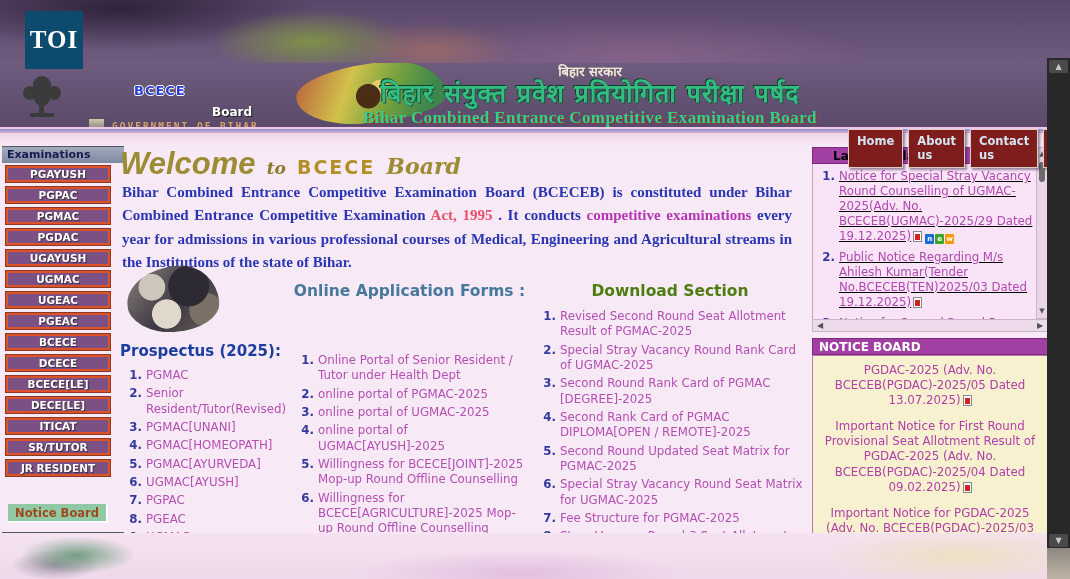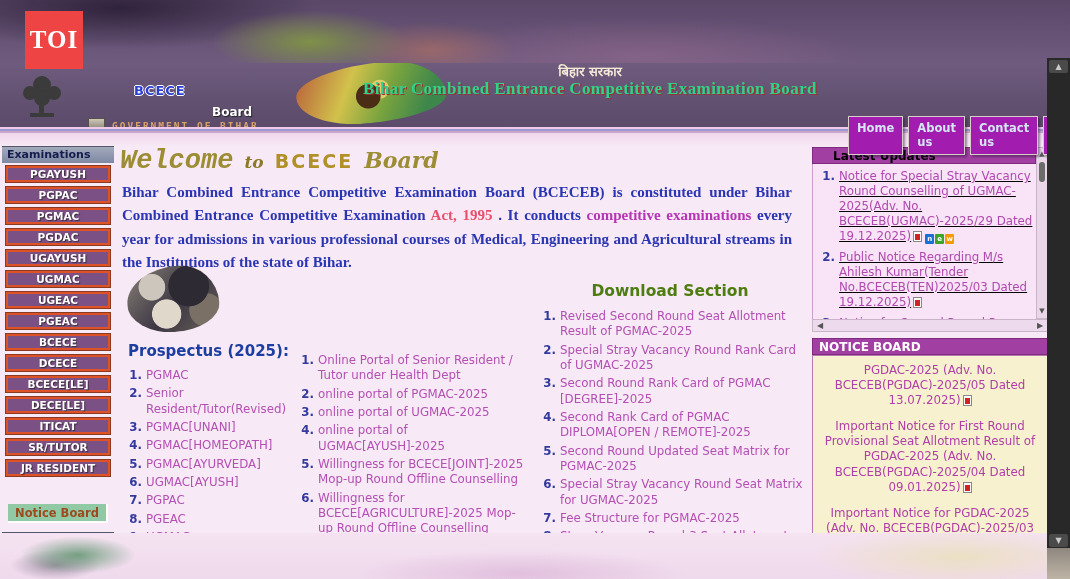--- a/index.html
+++ b/index.html
@@ -13,21 +13,21 @@
     position:absolute; left:0; top:0; width:1070px; height:63px; z-index:40;
     background:
       radial-gradient(ellipse 140px 45px at 310px 42px, rgba(128,148,70,.95), rgba(128,148,70,0) 70%),
       radial-gradient(ellipse 120px 40px at 430px 50px, rgba(196,120,90,.5), rgba(196,120,90,0) 70%),
       radial-gradient(ellipse 260px 55px at 120px 8px, rgba(40,28,52,.85), rgba(40,28,52,0) 75%),
       radial-gradient(ellipse 300px 50px at 640px 55px, rgba(160,110,150,.45), rgba(160,110,150,0) 75%),
       linear-gradient(#5a4768, #6f5b7e);
   }
   .toi-box {
     position:absolute; left:25px; top:11px; width:58px; height:58px; z-index:60;
-    background:#ef4444; display:flex; align-items:center; justify-content:center;
+    background:#0c4a6e; display:flex; align-items:center; justify-content:center;
   }
   .toi-box span { color:#fff; font-family:"Liberation Serif", serif; font-weight:bold; font-size:25px; letter-spacing:1px; }
   
   .header {
     position:absolute; left:0; top:63px; width:1070px; height:64px;
     background:linear-gradient(#6e5b7d, #5b4a6a);
   }
   .header-sep {
     position:absolute; left:0; top:127px; width:1070px; height:6px;
     background:linear-gradient(#f0c8e8 0 30%, #9a9ad2 30% 70%, #caa6cc 70%);
@@ -66,22 +66,22 @@
     font-size:25px; font-weight:bold; color:#33bd80; line-height:29px; letter-spacing:1px;
     text-shadow:1px 1px 0 #1a5a40, -1px -1px 0 #0e3f2c;
   }
   .eng-title {
     font-family:"Liberation Serif", serif; font-weight:bold; font-size:17px; color:#2ed389;
     line-height:19px; text-shadow:1.2px 1.2px 0 #993333; letter-spacing:.4px;
   }
   
   .nav-tabs { position:absolute; left:848px; top:116px; display:flex; gap:5px; z-index:30; }
   .nav-tab {
-    background:#a21caf; border:1px solid #d8cfc9; color:#d4e6f4; font-weight:bold;
-    font-size:11.5px; padding:4px 8px 5px; cursor:pointer; box-shadow:2px 2px 2px rgba(40,25,55,.45);
+    background:#7f1d1d; border:1px solid #d8cfc9; color:#d4e6f4; font-weight:bold;
+    font-size:11.5px; padding:4px 8px 5px; cursor:pointer; box-shadow:2px 2px 2px rgba(40,25,55,.45);margin-top:13px;
   }
   
   .scroll-strip { position:absolute; left:1047px; top:58px; width:23px; height:521px; background:#282828; z-index:45; }
   .strip-btn { position:absolute; left:2px; width:19px; height:13px; background:#4a4a4a;
     color:#c9c9c9; font-size:8px; line-height:13px; text-align:center; border-radius:2px; }
   .strip-up { top:2px; }
   .strip-down { top:476px; }
   
   .blur-a {
     position:absolute; left:0; top:533px; width:1047px; height:46px; z-index:40;
@@ -89,42 +89,42 @@
       radial-gradient(ellipse 80px 26px at 78px 22px, rgba(96,150,112,.85), rgba(96,150,112,0) 72%),
       radial-gradient(ellipse 60px 20px at 55px 32px, rgba(80,75,95,.5), rgba(80,75,95,0) 75%),
       radial-gradient(ellipse 190px 38px at 960px 24px, #ece0c4, rgba(236,224,196,0) 78%),
       radial-gradient(ellipse 220px 30px at 520px 40px, rgba(214,170,210,.55), rgba(214,170,210,0) 75%),
       linear-gradient(#f5e3f1, #efd9ec);
   }
   .blur-b { position:absolute; left:1047px; top:548px; width:23px; height:31px; z-index:46;
     background:linear-gradient(#9a9288, #cfc4b4); opacity:.9; }
   
   .sb-head {
-    position:absolute; left:2px; width:112px; height:17px; padding:1px 0 0 5px;
+    position:absolute; left:2px; width:122px; height:17px; padding:1px 0 0 5px;
     background:linear-gradient(#a2aabc, #7e88a2); font-size:11px; font-weight:bold;
     border-top:1px solid #55556a;
   }
   .sb-head-exam { top:146px; color:#141d4d; }
   .sb-head-quick { top:504px; color:#ffffff;margin-top:28px; }
   .exam-col { position:absolute; left:6px; top:166px; width:128px; }
   .exam-btn {
     width:104px; height:16px; margin-bottom:5px; background:#7b5185;
     border:2px solid #dd5227; box-shadow:0 0 0 1px #8a3a22;
     color:#fff; font-weight:bold; font-size:10.5px; text-align:center; line-height:12px;
     cursor:pointer; text-shadow:1px 1px 1px #3a2a3a;
   }
   .notice-btn {
     position:absolute; left:8px; top:504px; width:100px; height:19px;
     background:#90c9a4; color:#9c4a1e; font-weight:bold; font-size:11.5px;
     text-align:center; line-height:18px; border-right:2px solid #fff; border-bottom:2px solid #fff;
     cursor:pointer;
   }
   
   .welcome { position:absolute; left:120px; top:146px; white-space:nowrap; }
-  .w-script { font-family:Liberation Mono, monospace; font-style:italic; font-weight:bold; font-size:27px; color:#9c8c33; }
+  .w-script { font-family:Liberation Sans, sans-serif; font-style:italic; font-weight:bold; font-size:31px; color:#9c8c33; }
   .w-to { font-family:"DejaVu Serif", serif; font-style:italic; font-weight:bold; font-size:17px; color:#8a7a28; margin:0 6px; }
   .w-brand { font-size:19px; font-weight:bold; color:#b29028; letter-spacing:2px; margin-right:6px; }
   .w-script2 { font-family:"DejaVu Serif", serif; font-style:italic; font-weight:bold; font-size:22px; color:#9c8c33; }
   .intro {
     position:absolute; left:122px; top:181px; width:670px;
     font-family:"Liberation Serif", serif; font-weight:bold; font-size:15px; color:#2a35b3;
     line-height:1.55; text-align:justify;
   }
   .intro .act { color:#e8506a; }
   .intro .hl { color:#b535b5; }
@@ -135,21 +135,21 @@
       radial-gradient(circle at 28% 30%, #cdc6bc 0 16%, rgba(0,0,0,0) 17%),
       radial-gradient(circle at 68% 32%, #2e2a33 0 26%, rgba(0,0,0,0) 27%),
       radial-gradient(circle at 42% 72%, #e0d8ca 0 20%, rgba(0,0,0,0) 21%),
       radial-gradient(circle at 85% 70%, #7a7065 0 18%, rgba(0,0,0,0) 19%),
       linear-gradient(135deg, #8a8277, #3c3744 55%, #6b6258);
     border-radius:58% 42% 50% 50% / 55% 60% 40% 45%;
     transform:rotate(-4deg);
   }
   
   .col-title { position:absolute; font-weight:bold; font-size:15px; }
-  .prospectus-title { left:120px; top:342px; color:#1c3ea0;margin-left:8px; }
+  .prospectus-title { left:120px; top:342px; color:#1c3ea0; }
   .online-title { left:292px; top:282px; width:235px; text-align:center; color:#47799c; font-size:15.5px; }
   .download-title { left:534px; top:282px; width:272px; text-align:center; color:#4d7c0f; font-size:15.5px; }
   ol.link-list { margin:0; padding:0 0 0 24px; list-style:decimal; }
   ol.link-list li { color:#b44fb4; font-size:11.8px; line-height:1.3; margin-bottom:3px; cursor:pointer; }
   ol.link-list li::marker { color:#333a9e; font-weight:bold; }
   .prospectus-list { position:absolute; left:122px; top:368px; width:172px; }
   .online-list { position:absolute; left:294px; top:309px; width:233px;margin-top:44px; }
   .download-list { position:absolute; left:536px; top:309px; width:274px; }
   
   .lu-head {
@@ -214,20 +214,21 @@
         <rect x="12" y="42" width="24" height="4"></rect>
       </g>
     </svg>
     <span class="bcece-text">BCECE</span>
     <span class="board-text">Board</span>
     <span class="stamp-icon"></span>
     <span class="gov-text">GOVERNMENT OF BIHAR</span>
     <div class="bihar-map"></div>
     <div class="h-center">
       <div class="hindi-small">बिहार सरकार</div>
+      <div class="hindi-big">बिहार संयुक्त प्रवेश प्रतियोगिता परीक्षा पर्षद</div>
       <div class="eng-title">Bihar Combined Entrance Competitive Examination Board</div>
     </div>
   </div>
   <div class="header-sep"></div>
   <div class="below-header"></div>
 
   <div class="nav-tabs">
 
       <div class="nav-tab"><span>Home</span></div>
 
@@ -294,20 +295,21 @@
         <li><span>PGMAC[UNANI]</span></li>
         <li><span>PGMAC[HOMEOPATH]</span></li>
         <li><span>PGMAC[AYURVEDA]</span></li>
         <li><span>UGMAC[AYUSH]</span></li>
         <li><span>PGPAC</span></li>
         <li><span>PGEAC</span></li>
         <li><span>UGMAC</span></li>
       </ol>
   </div>
 
+  <div class="col-title online-title">Online Application Forms :</div>
   <div class="online-list">
     <ol class="link-list">
 
     <li><span>Online Portal of Senior Resident / Tutor under Health Dept</span></li>
         <li><span>online portal of PGMAC-2025</span></li>
         <li><span>online portal of UGMAC-2025</span></li>
         <li><span>online portal of UGMAC[AYUSH]-2025</span></li>
         <li><span>Willingness for BCECE[JOINT]-2025 Mop-up Round Offline Counselling</span></li>
         <li><span>Willingness for BCECE[AGRICULTURE]-2025 Mop-up Round Offline Counselling</span></li>
         <li><span>online portal of PGMAC[AYURVEDA]-2025</span></li>
@@ -354,21 +356,21 @@
   <div class="lu-hscroll">
     <div class="h-arrow h-left">◀</div>
     <div class="h-arrow h-right">▶</div>
   </div>
 
   <div class="nb-head">NOTICE BOARD</div>
   <div class="nb-body">
 
       <div class="nb-item"><span>PGDAC-2025 (Adv. No. BCECEB(PGDAC)-2025/05 Dated 13.07.2025)</span><span class="pdf"><i></i></span></div>
 
-      <div class="nb-item"><span>Important Notice for First Round Provisional Seat Allotment Result of PGDAC-2025 (Adv. No. BCECEB(PGDAC)-2025/04 Dated 09.01.2025)</span><span class="pdf"><i></i></span></div>
+      <div class="nb-item"><span>Important Notice for First Round Provisional Seat Allotment Result of PGDAC-2025 (Adv. No. BCECEB(PGDAC)-2025/04 Dated 09.02.2025)</span><span class="pdf"><i></i></span></div>
 
       <div class="nb-item"><span>Important Notice for PGDAC-2025 (Adv. No. BCECEB(PGDAC)-2025/03 Dated 02.07.2025)</span><span class="pdf"><i></i></span></div>
 
       <div class="nb-item"><span>Important Notice for Registration-cum-Choice Filling for Post Graduate Degree courses (PGDAC)-2025 in Govt./ Private Dental colleges of Bihar State on the basis of NEET[MDS]-2025 (Adv. No. BCECEB(PGDAC)-2025/02 Dated</span></div>
     </div>
 
   <div class="scroll-strip">
     <div class="strip-btn strip-up">▲</div>
     <div class="strip-btn strip-down">▼</div>
   </div>

